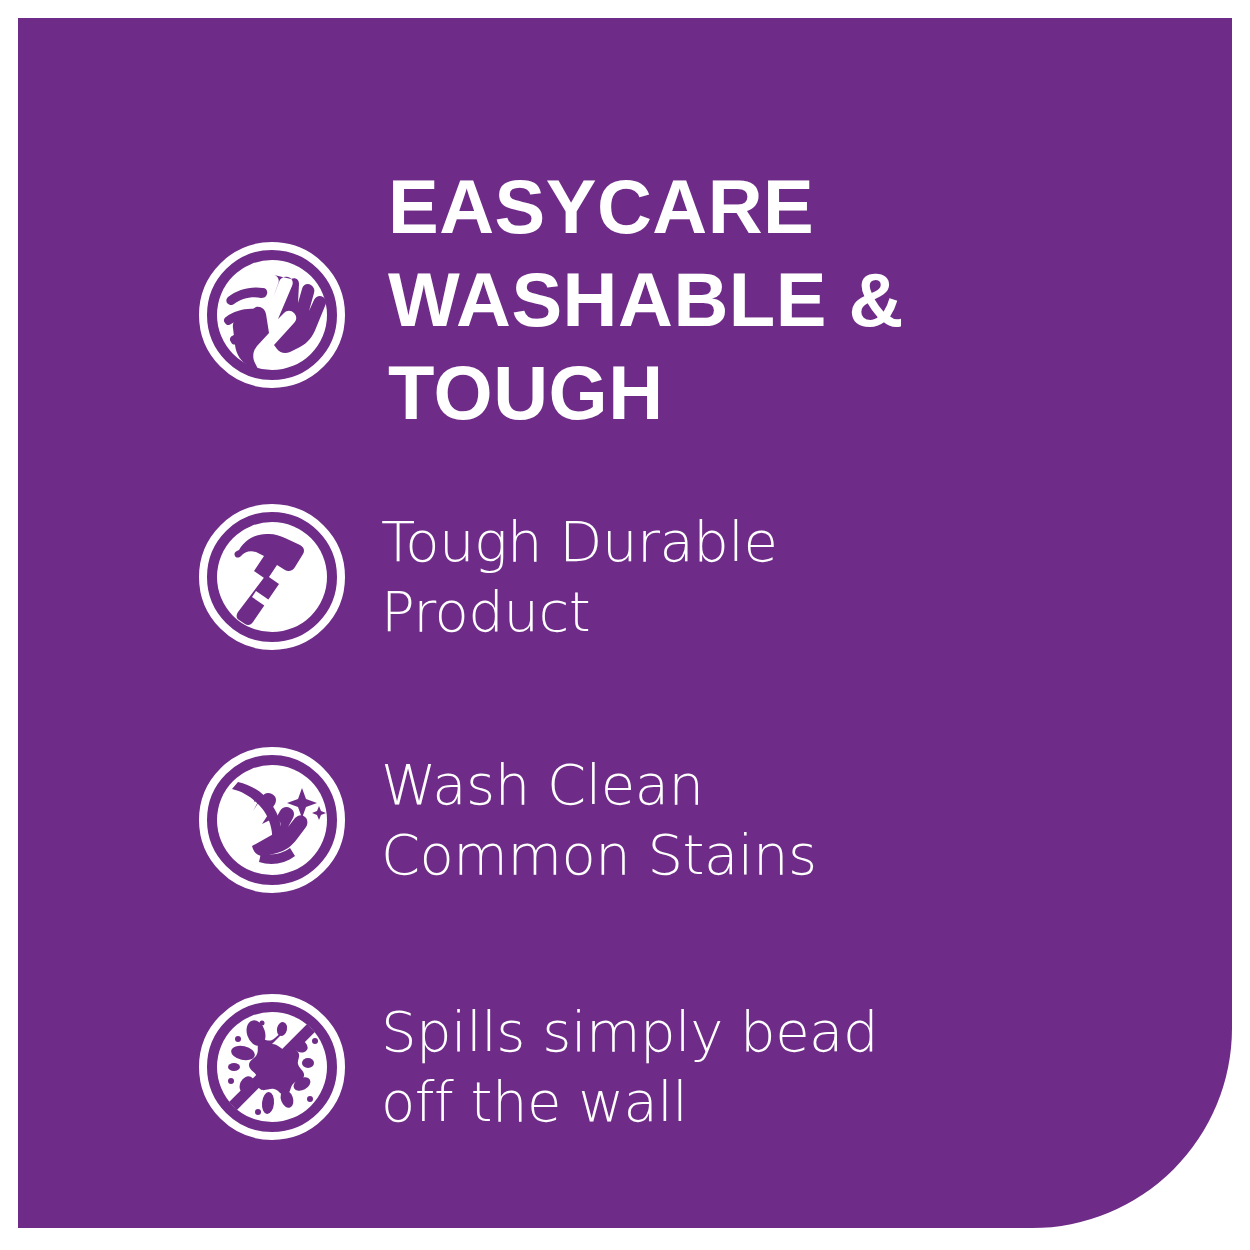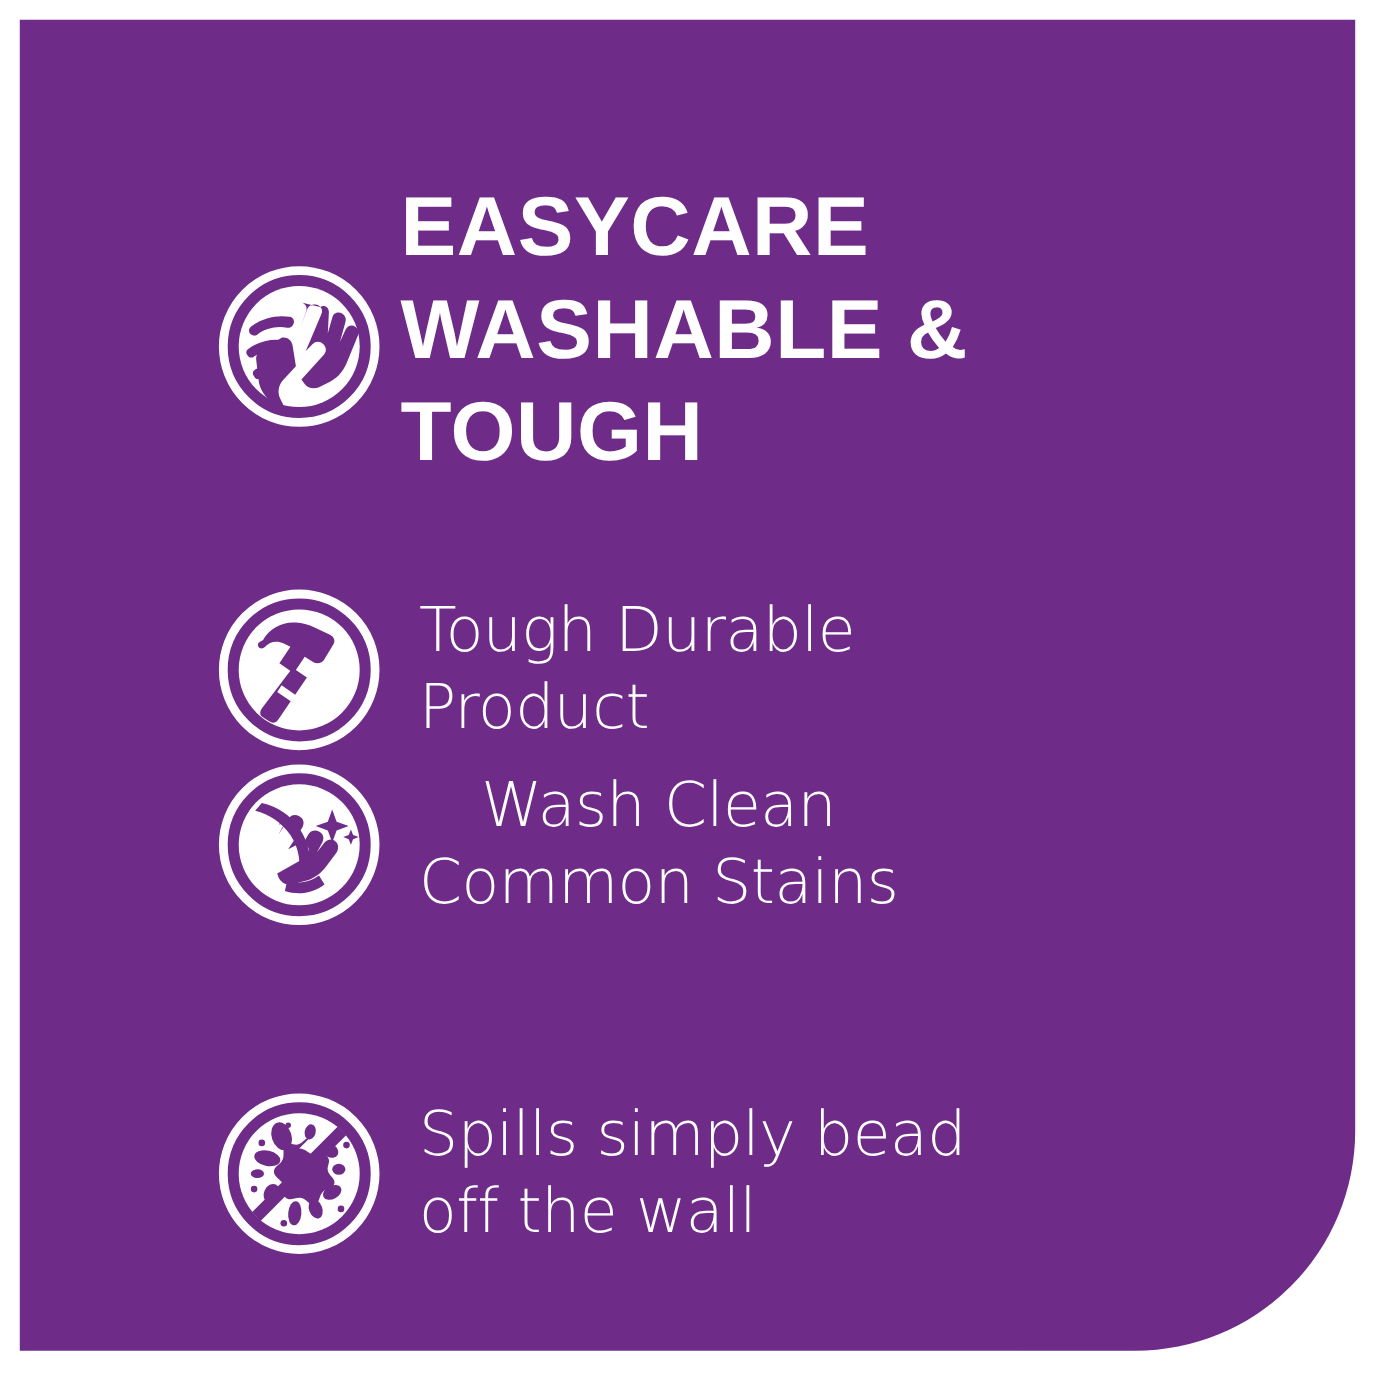--- a/index.html
+++ b/index.html
@@ -21,21 +21,21 @@
     width: 1214px;
     height: 1210px;
     background: #6E2B87;
     border-radius: 0 0 200px 0;
     overflow: hidden;
   }
 
   
   #heading {
     position: absolute;
-    left: 346px;
+    left: 370px;
     top: 142px;
     width: 720px;
     color: #ffffff;
     font-family: "Liberation Sans", sans-serif;
     font-weight: bold;
     font-size: 76px;
     line-height: 93px;
     letter-spacing: 0.5px;
     white-space: pre-line;
   }
@@ -43,22 +43,22 @@
   
   .feature-row {
     position: absolute;
     left: 180px;
     width: 1000px;
     height: 150px;
     display: flex;
     align-items: center;
   }
   #row-0 { top: 222px; }
-  #row-1 { top: 516px; }
-  #row-2 { top: 675px; text-align: center; }
+  #row-1 { top: 484px; }
+  #row-2 { top: 727px; }
   #row-3 { top: 974px; }
 
   .feature-text {
     margin-left: 35px;
     color: #ffffff;
     font-family: "DejaVu Sans", sans-serif;
     font-weight: 300;
     font-size: 56px;
     line-height: 70px;
     white-space: pre-line;

